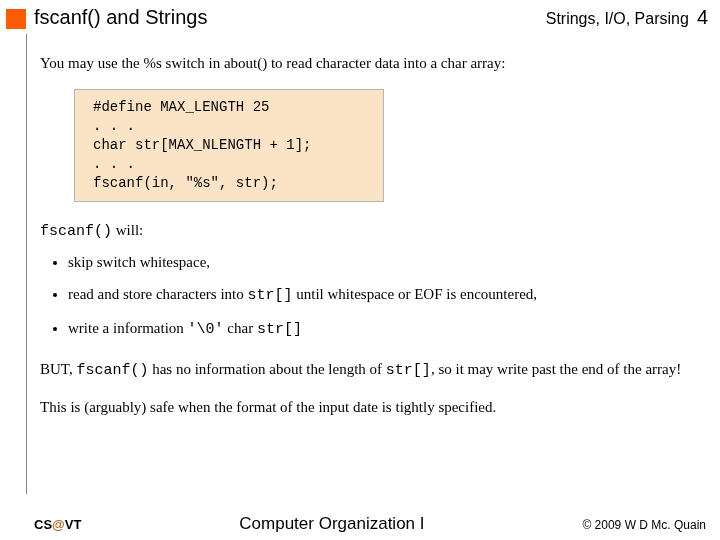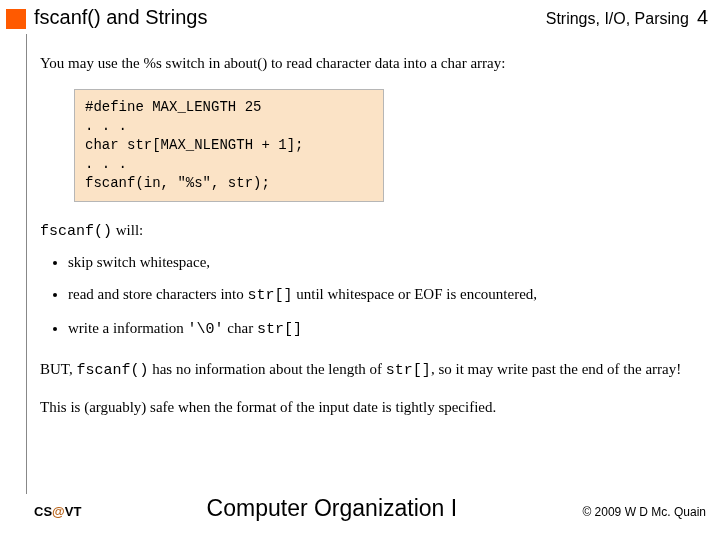--- a/index.html
+++ b/index.html
@@ -61,21 +61,21 @@
     color: #000;
   }
   .intro {
     margin-bottom: 16px;
   }
   .codebox {
     margin: 6px 0 18px 34px;
     width: 310px;
     background: #fbe3c6;
     border: 1px solid #b6b6b6;
-    padding: 8px 10px;
+    padding: 8px 18px;
     font-family: "Courier New", Courier, monospace;
     font-size: 14px;
     line-height: 1.35;
     white-space: pre;
   }
   .will-line {
     margin-bottom: 10px;
   }
   .mono {
     font-family: "Courier New", Courier, monospace;
@@ -87,37 +87,37 @@
   ul.bullets li {
     margin-bottom: 12px;
   }
   .para {
     margin-bottom: 16px;
   }
   .footer {
     position: absolute;
     left: 0;
     right: 0;
-    bottom: 18px;
+    bottom: 6px;
     display: flex;
     justify-content: space-between;
     align-items: baseline;
     padding: 0 14px 0 34px;
     font-family: Arial, Helvetica, sans-serif;
   }
   .footer-left {
     font-size: 13px;
     font-weight: bold;
     color: #000;
   }
   .footer-left .at {
     color: #b8641c;
   }
   .footer-center {
-    font-size: 23px;
+    font-size: 17px;
     color: #000;
   }
   .footer-right {
     font-size: 12px;
     color: #000;
   }
 </style>
 </head>
 <body>
 

